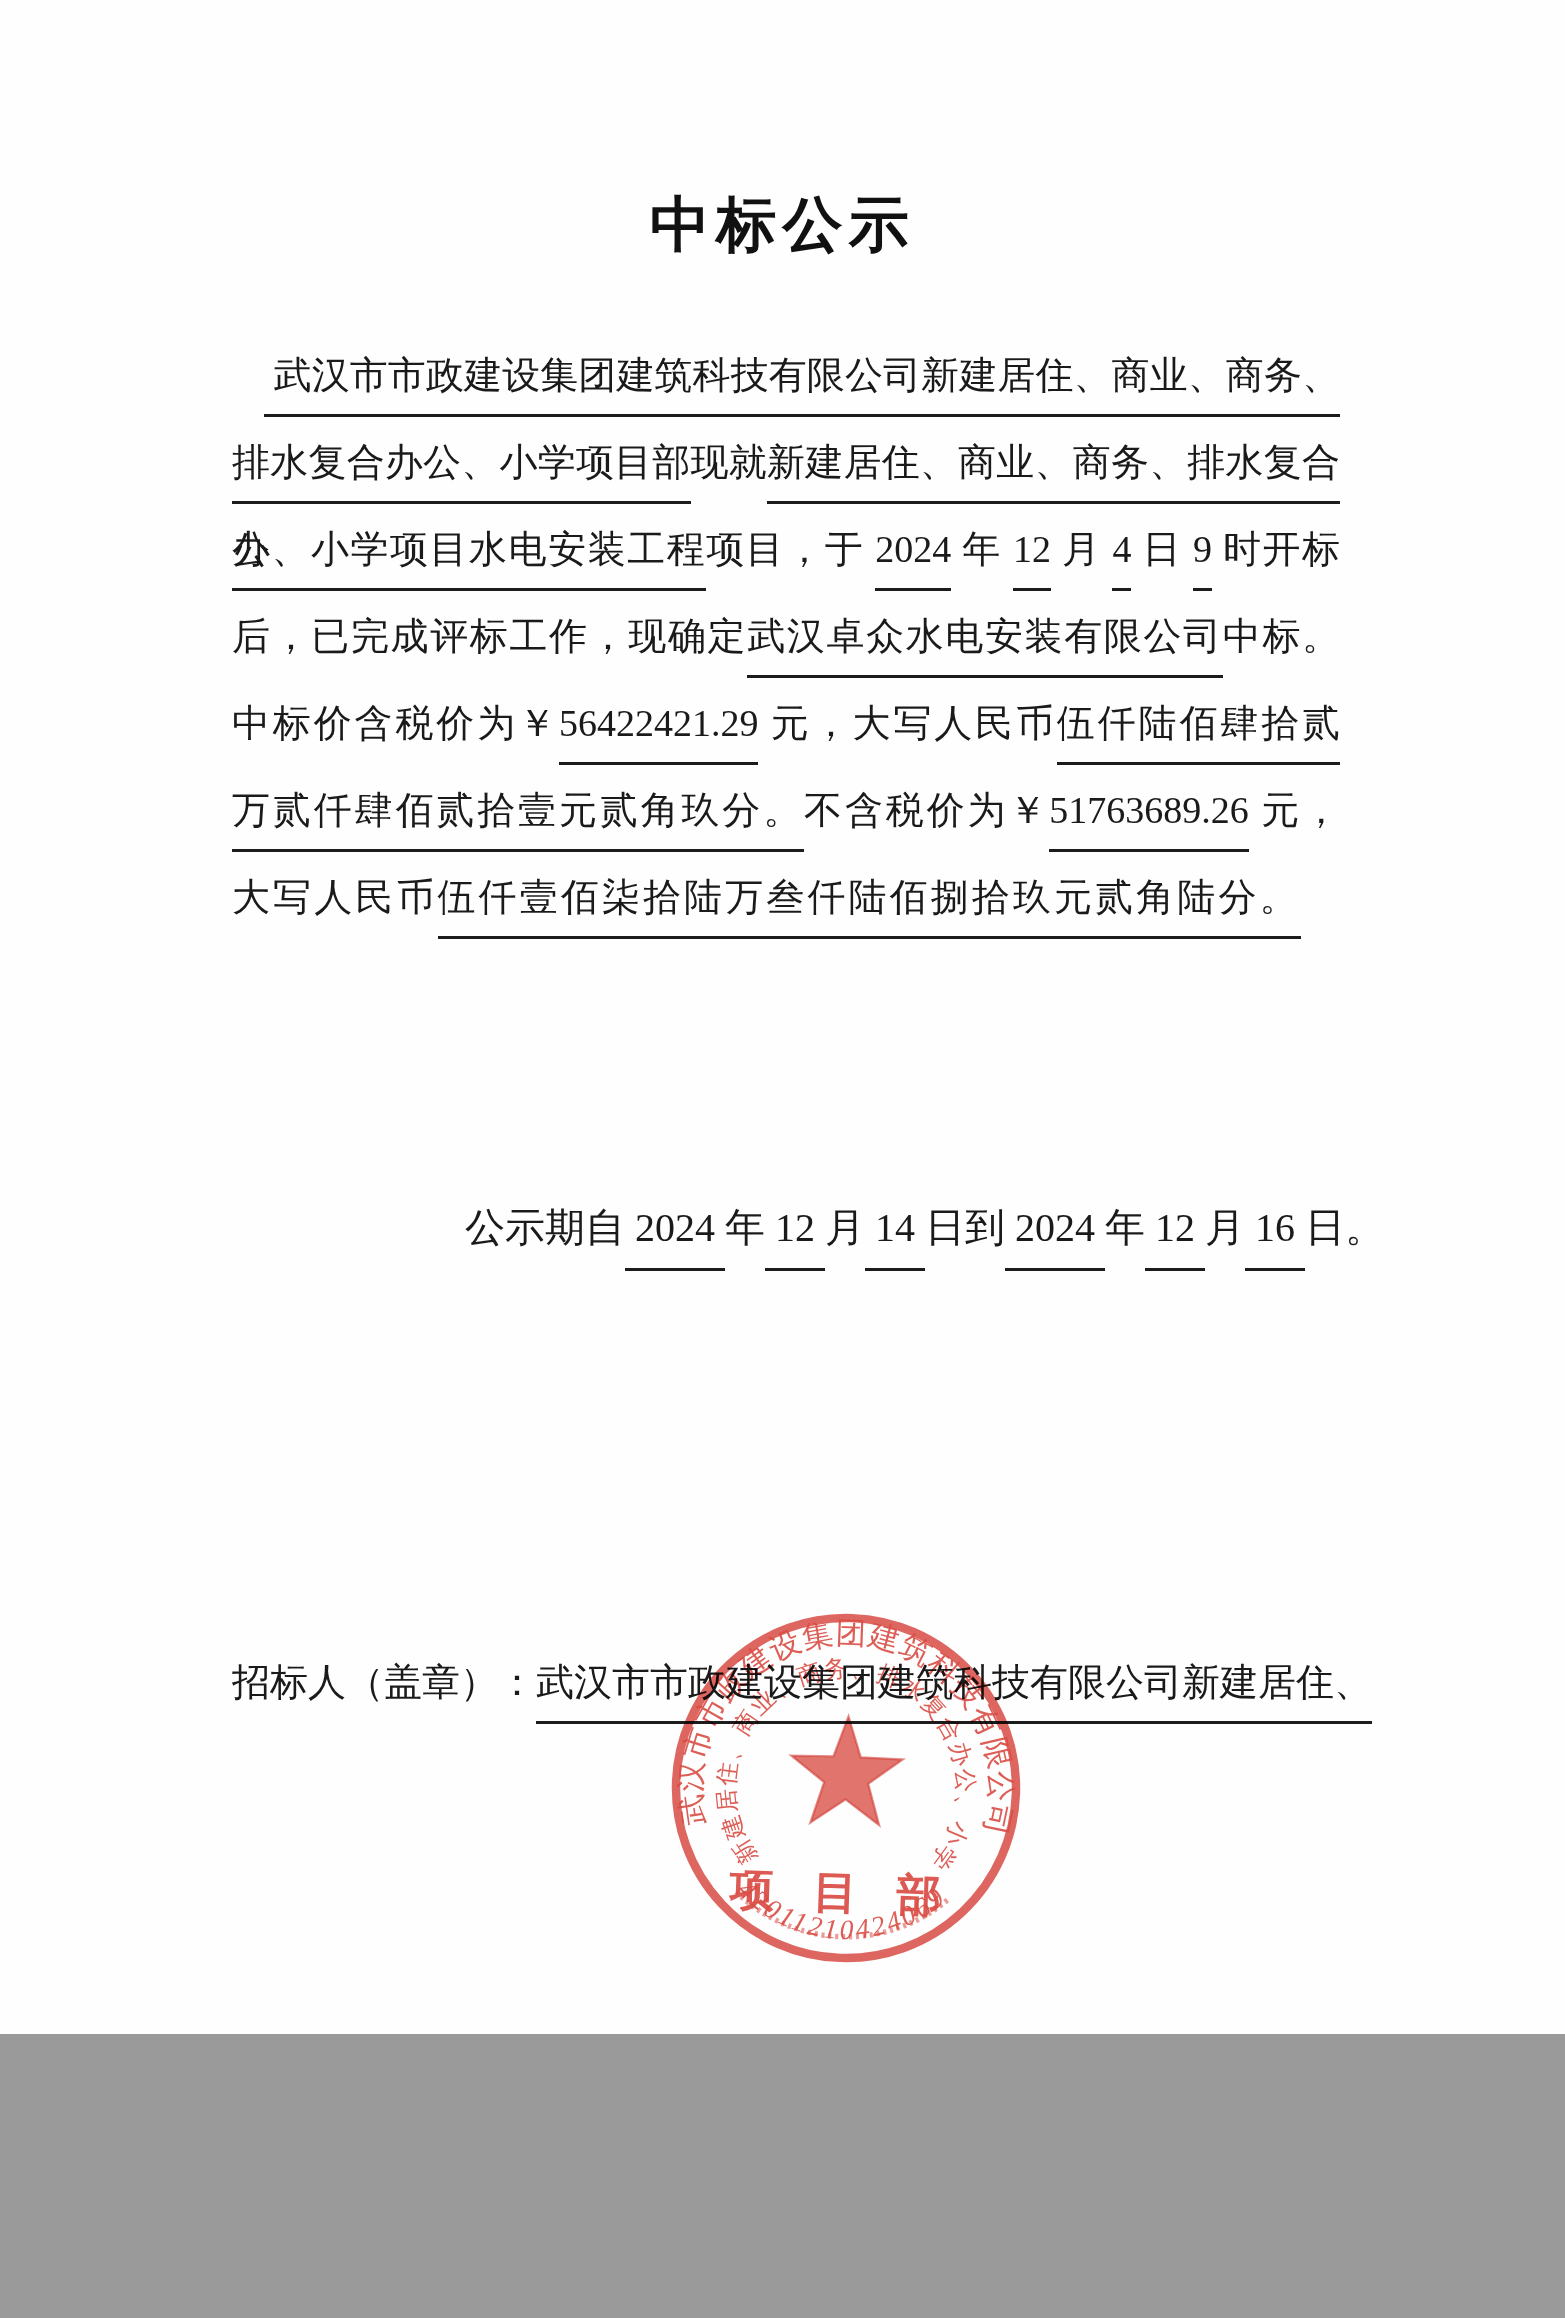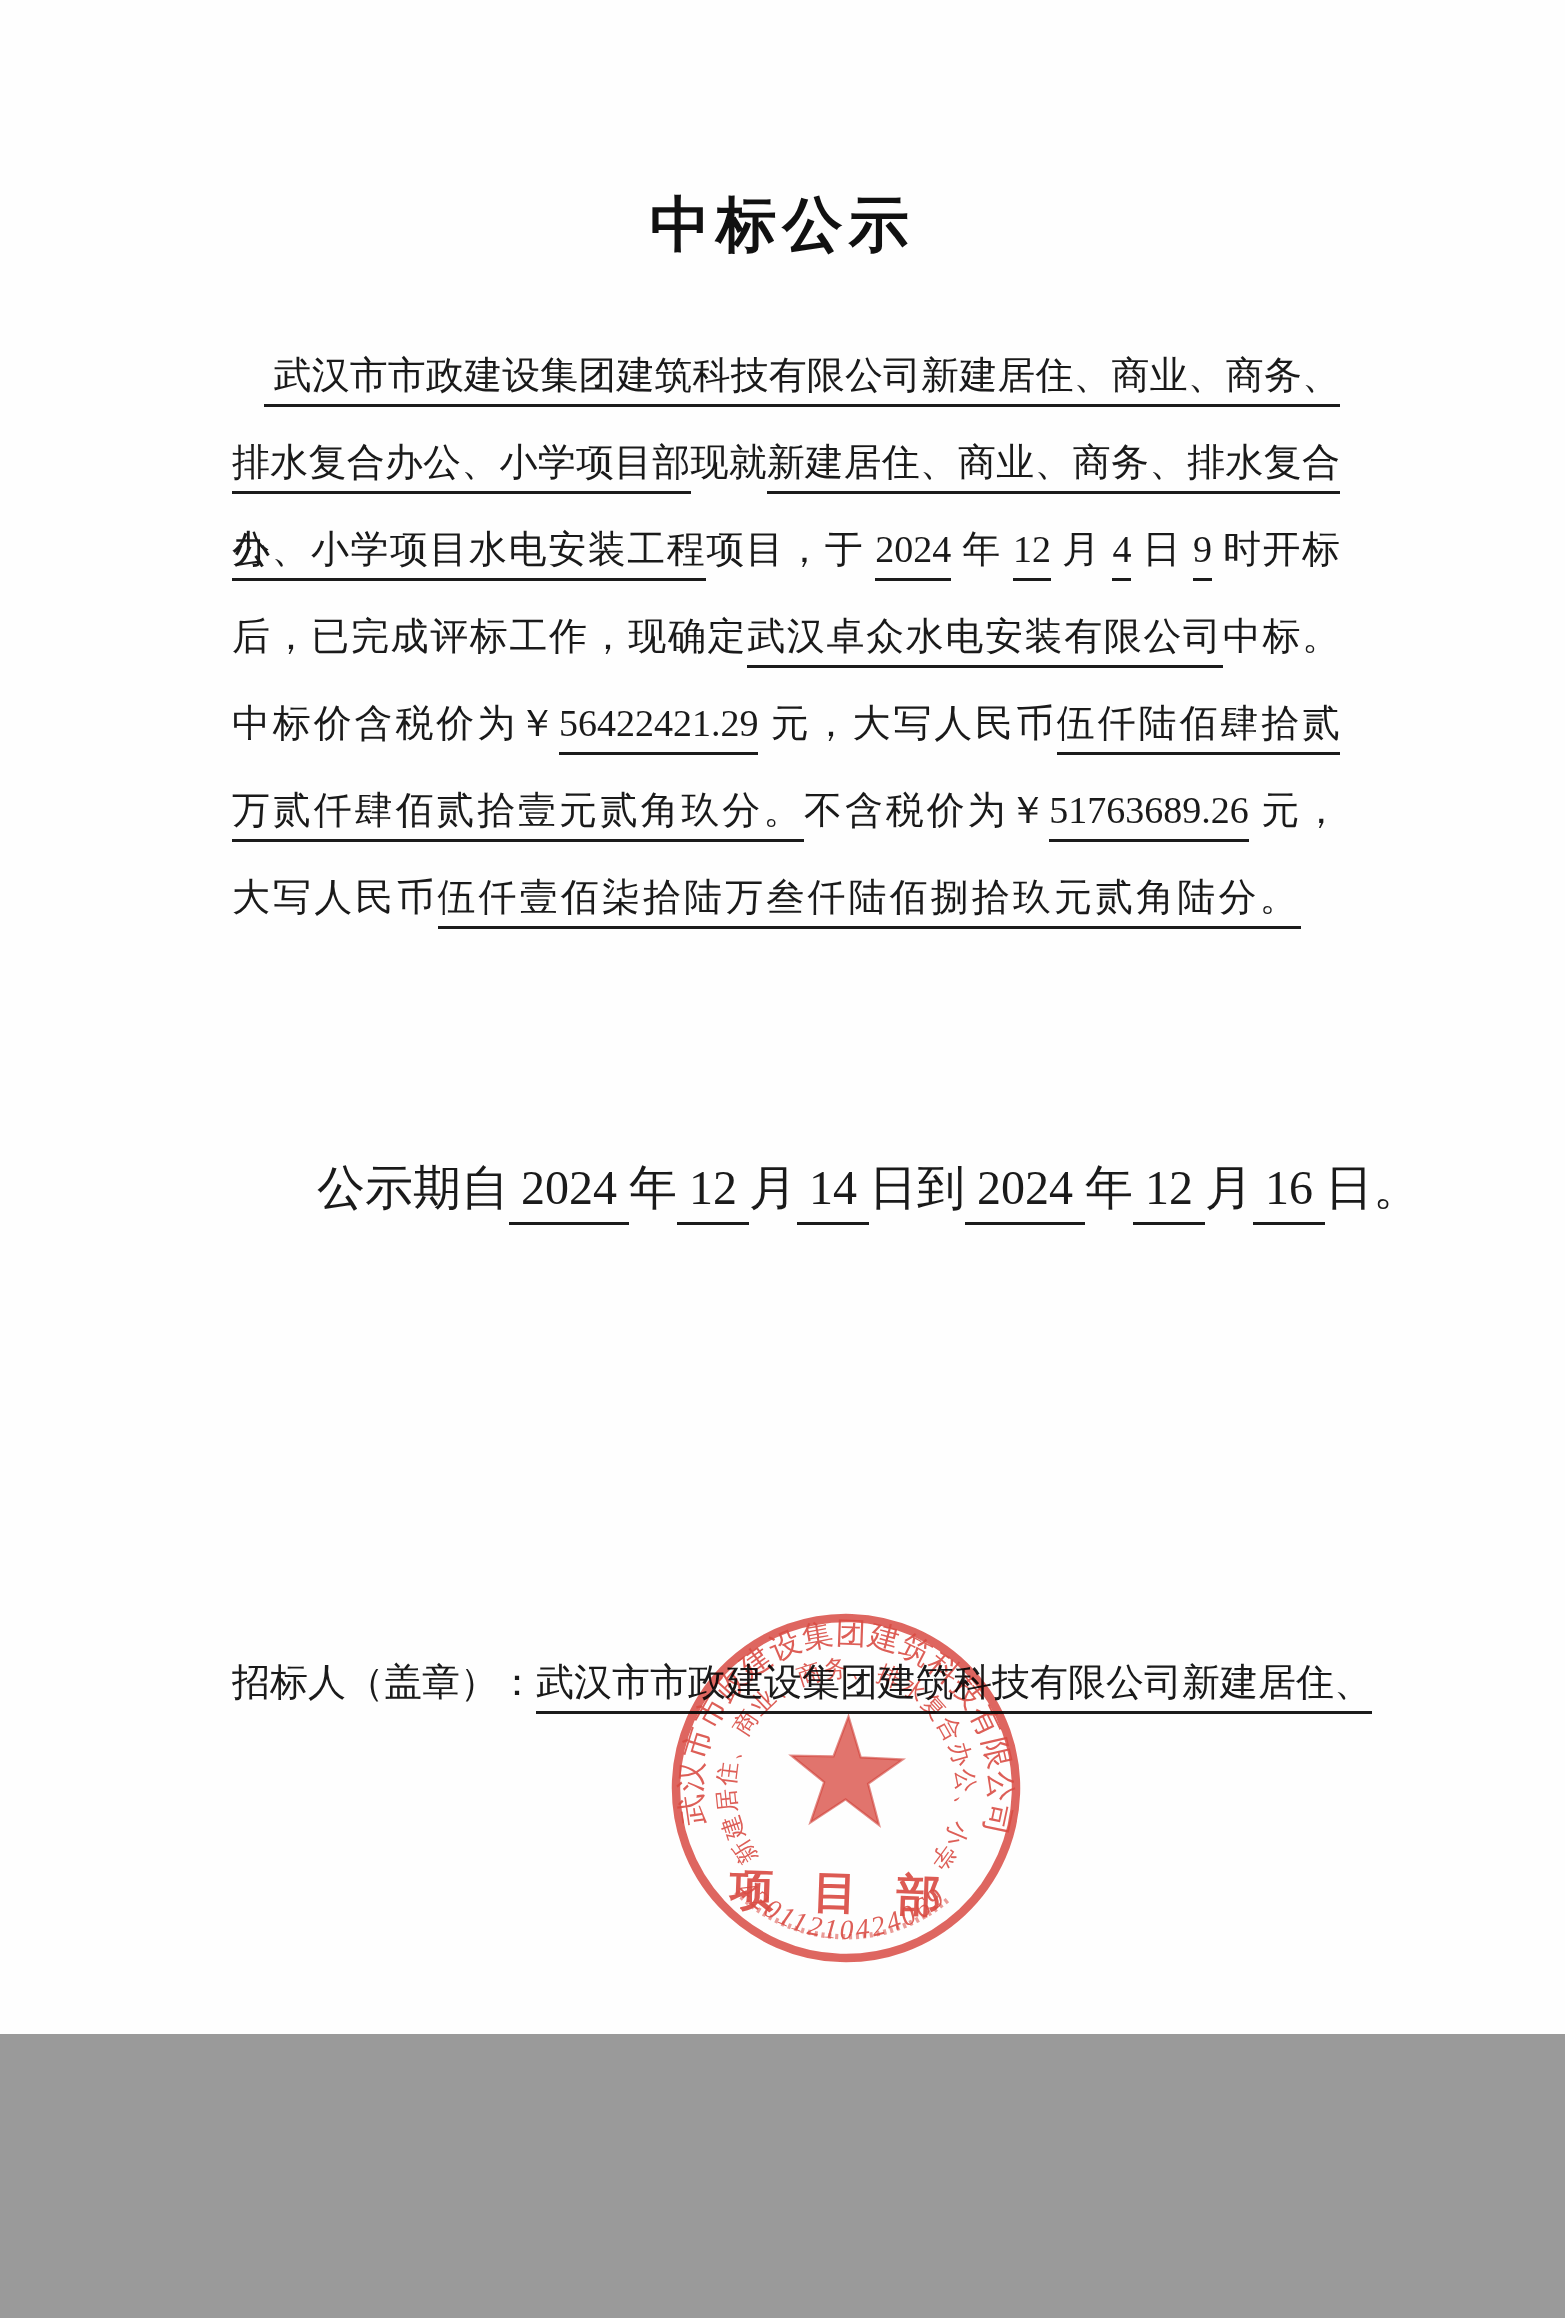--- a/index.html
+++ b/index.html
@@ -22,25 +22,26 @@
     position:absolute; left:232px; top:332px; width:1108px;
     font-size:38px;
   }
   .bline {
     height:87px; line-height:87px;
     white-space:nowrap;
   }
   .bline.just { text-align:justify; text-align-last:justify; white-space:normal; }
   .bline.loose { letter-spacing:3.1px; }
   .bline.indent { text-indent:32px; }
-  .u { border-bottom:3.1px solid #1c1c1c; padding-bottom:8px; }
+  .u { border-bottom:3.1px solid #1c1c1c; padding-bottom:18px; }
   .p { }
   .notice-block {
-    position:absolute; left:232px; top:1144px; width:1153px;
-    font-size:48px;
+    position:absolute; left:232px; top:1184px; width:1153px;
+    font-size:40px;
+    text-align:right;
   }
   .notice-block .bline { text-indent:85px; }
   .sign-block {
     position:absolute; left:232px; top:1639px; width:1199px;
     font-size:38px;
   }
   .sign-block .bline { height:87px; }
   .sign-block .bline.date-line { margin-top:7px; }
   .seal {
     position:absolute; left:666px; top:1608px; width:360px; height:360px;

